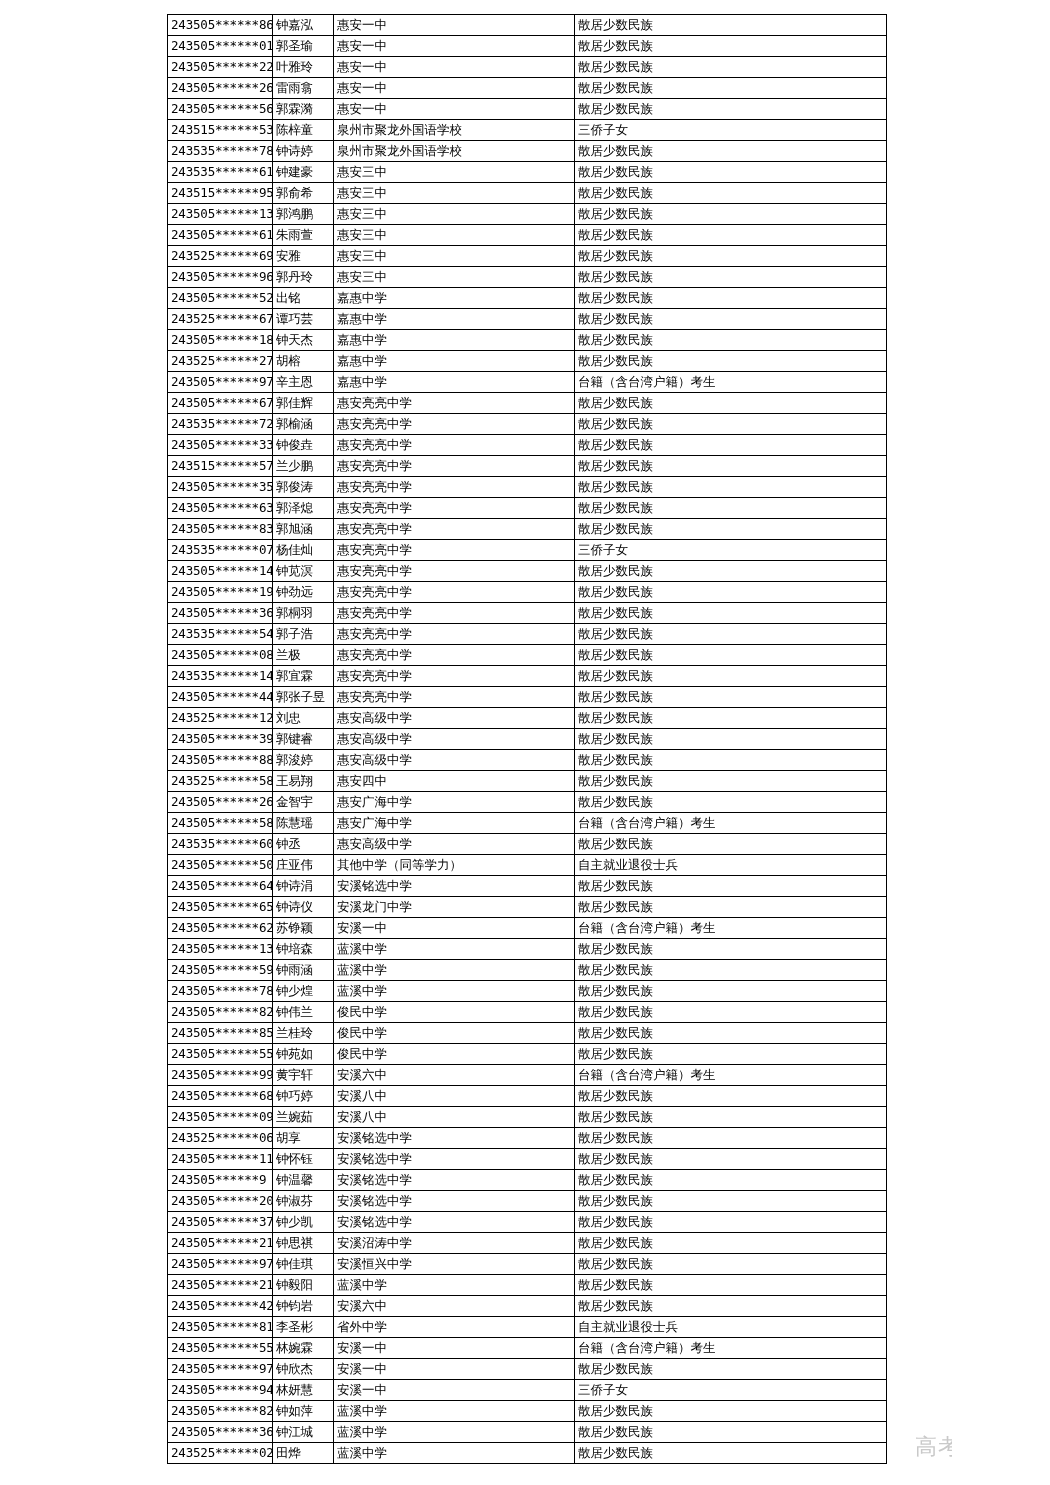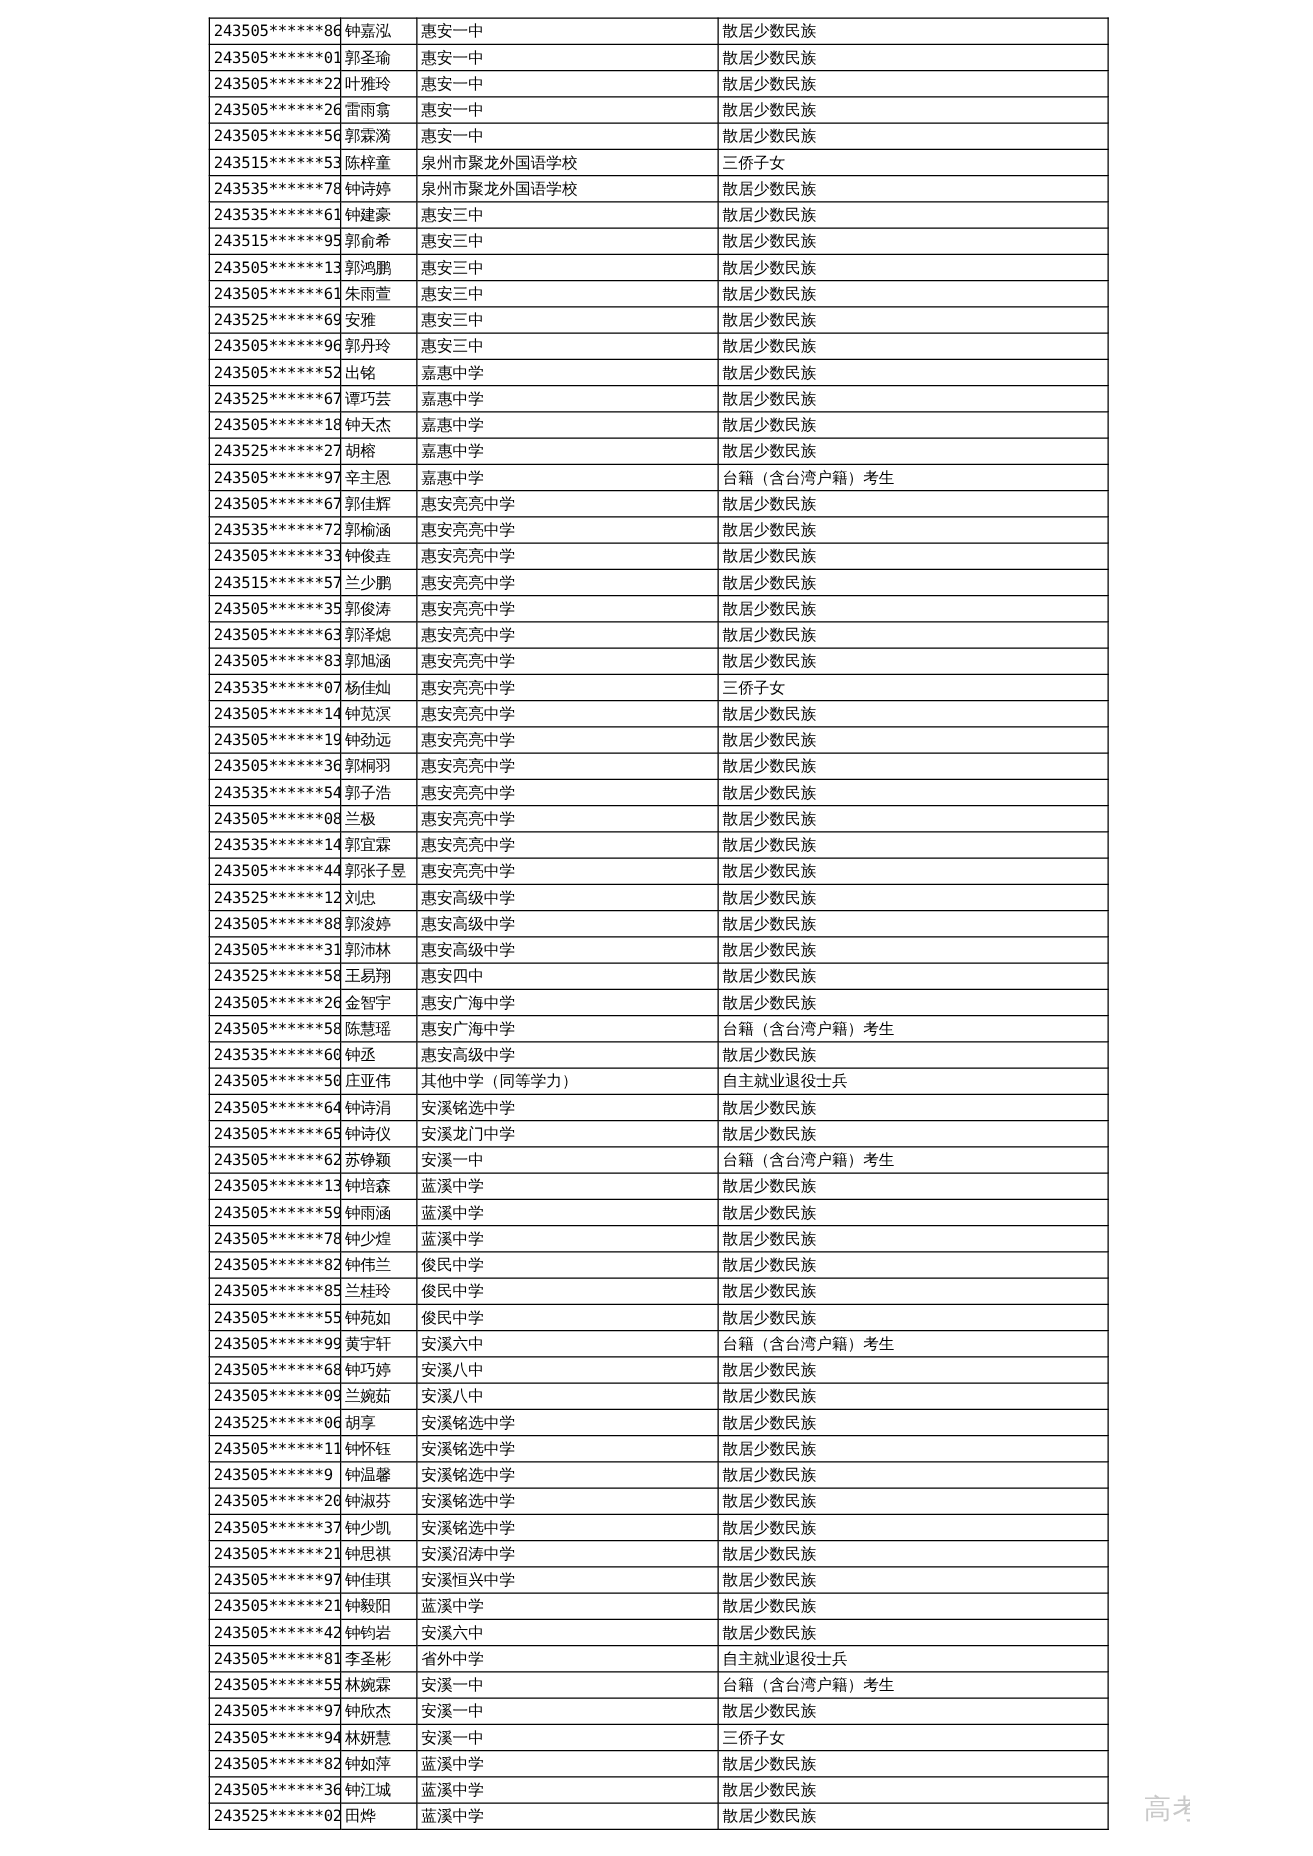--- a/index.html
+++ b/index.html
@@ -295,28 +295,28 @@
             <td class="school-cell">惠安亮亮中学</td>
             <td class="cat-cell">散居少数民族</td>
           </tr>
           <tr>
             <td class="id-cell">243525******12</td>
             <td class="name-cell">刘忠</td>
             <td class="school-cell">惠安高级中学</td>
             <td class="cat-cell">散居少数民族</td>
           </tr>
           <tr>
+            <td class="id-cell">243505******39</td>
+            <td class="name-cell">郭键睿</td>
+            <td class="school-cell">惠安高级中学</td>
+            <td class="cat-cell">散居少数民族</td>
+          </tr>
+          <tr>
             <td class="id-cell">243505******88</td>
             <td class="name-cell">郭浚婷</td>
-            <td class="school-cell">惠安高级中学</td>
-            <td class="cat-cell">散居少数民族</td>
-          </tr>
-          <tr>
-            <td class="id-cell">243505******31</td>
-            <td class="name-cell">郭沛林</td>
             <td class="school-cell">惠安高级中学</td>
             <td class="cat-cell">散居少数民族</td>
           </tr>
           <tr>
             <td class="id-cell">243525******58</td>
             <td class="name-cell">王易翔</td>
             <td class="school-cell">惠安四中</td>
             <td class="cat-cell">散居少数民族</td>
           </tr>
           <tr>

